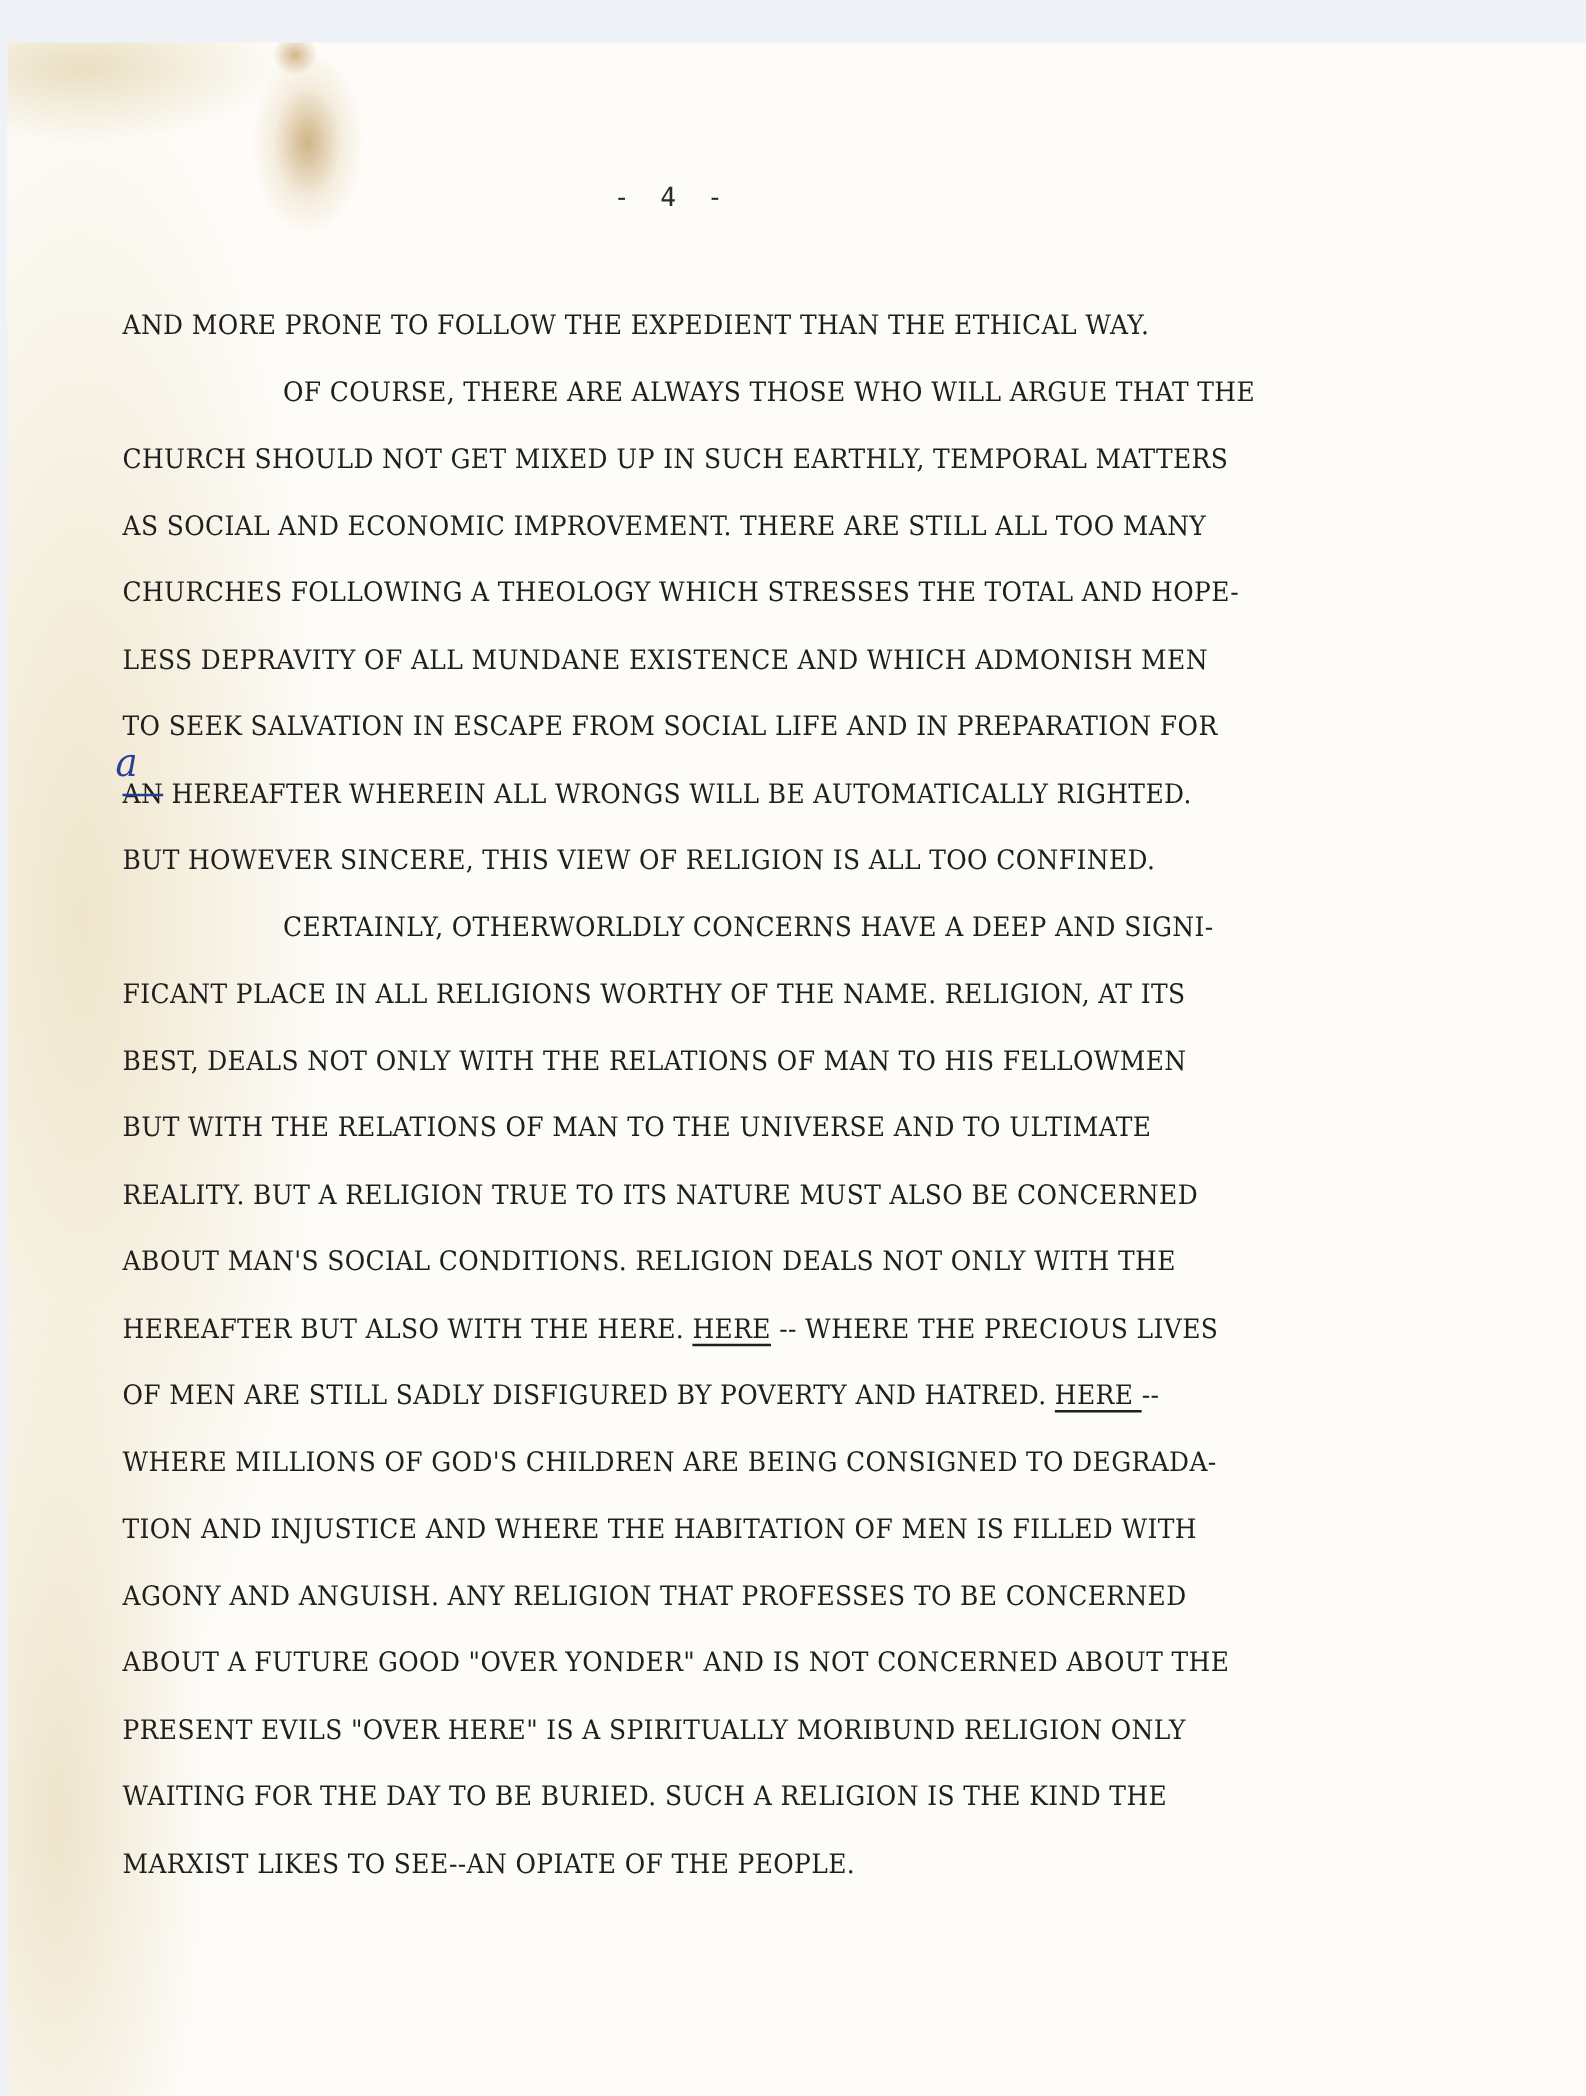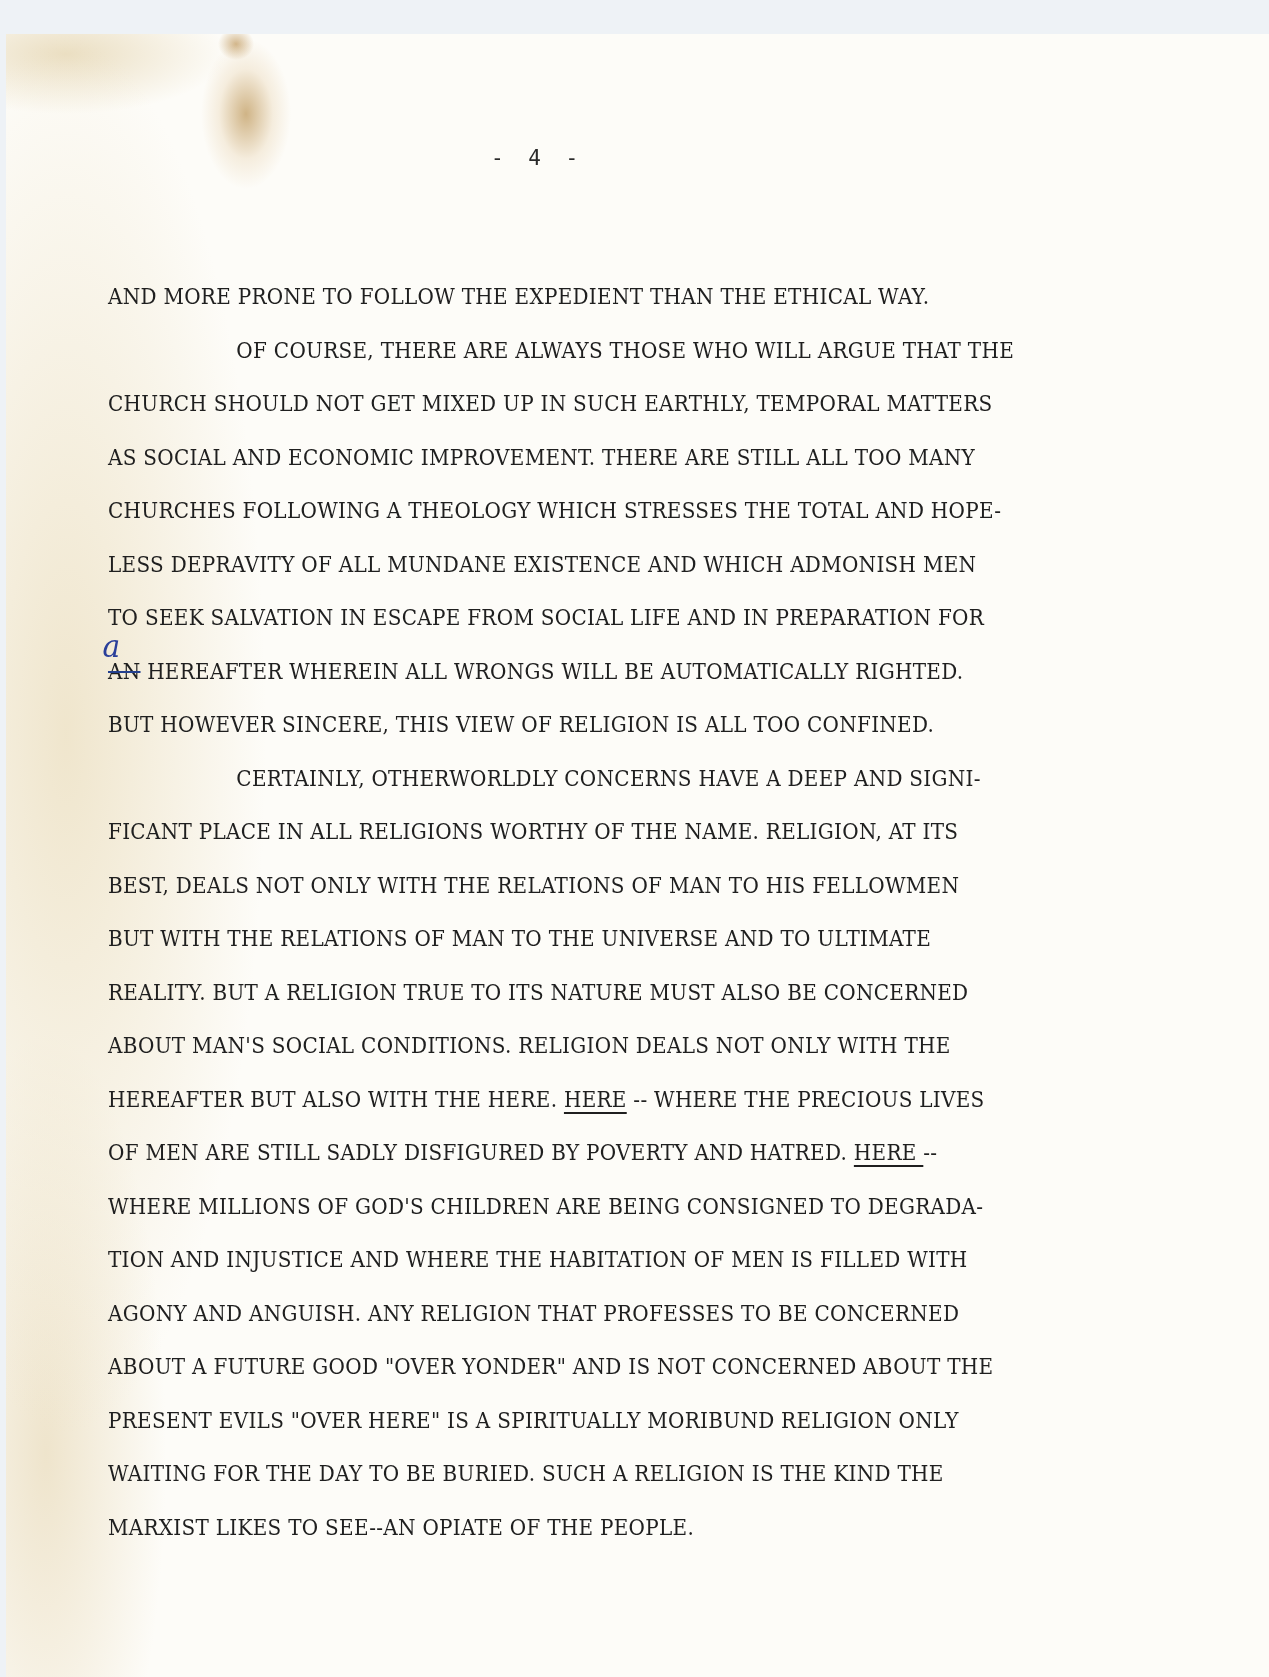--- a/index.html
+++ b/index.html
@@ -18,21 +18,21 @@
       radial-gradient(ellipse 120px 420px at 40px 1420px, rgba(236,224,196,0.85), rgba(255,255,255,0) 100%),
       radial-gradient(ellipse 160px 60px at 60px 20px, rgba(230,215,180,0.8), rgba(255,255,255,0) 100%),
       #fdfcf8;
   }
   .page-number {
     position: absolute; left: 485px; top: 112px;
     font-size: 21px; color: #2a2a2a; letter-spacing: 6px;
     font-family: "DejaVu Sans Mono", "Liberation Mono", monospace;
   }
   .body-text {
-    position: absolute; left: 102px; top: 212px; width: 960px; margin-top: 36px;
+    position: absolute; left: 92px; top: 212px; width: 960px;
   }
   .line {
     height: 53.5px; line-height: 30px;
     font-size: 21.5px; color: #1f1f1f; white-space: nowrap;
     letter-spacing: 0.3px;
     font-family: "DejaVu Serif", "Liberation Serif", serif;
     transform: scaleX(0.93); transform-origin: left center;
   }
   .indent { padding-left: 138px; }
   .u { text-decoration: underline; text-underline-offset: 5px; }

